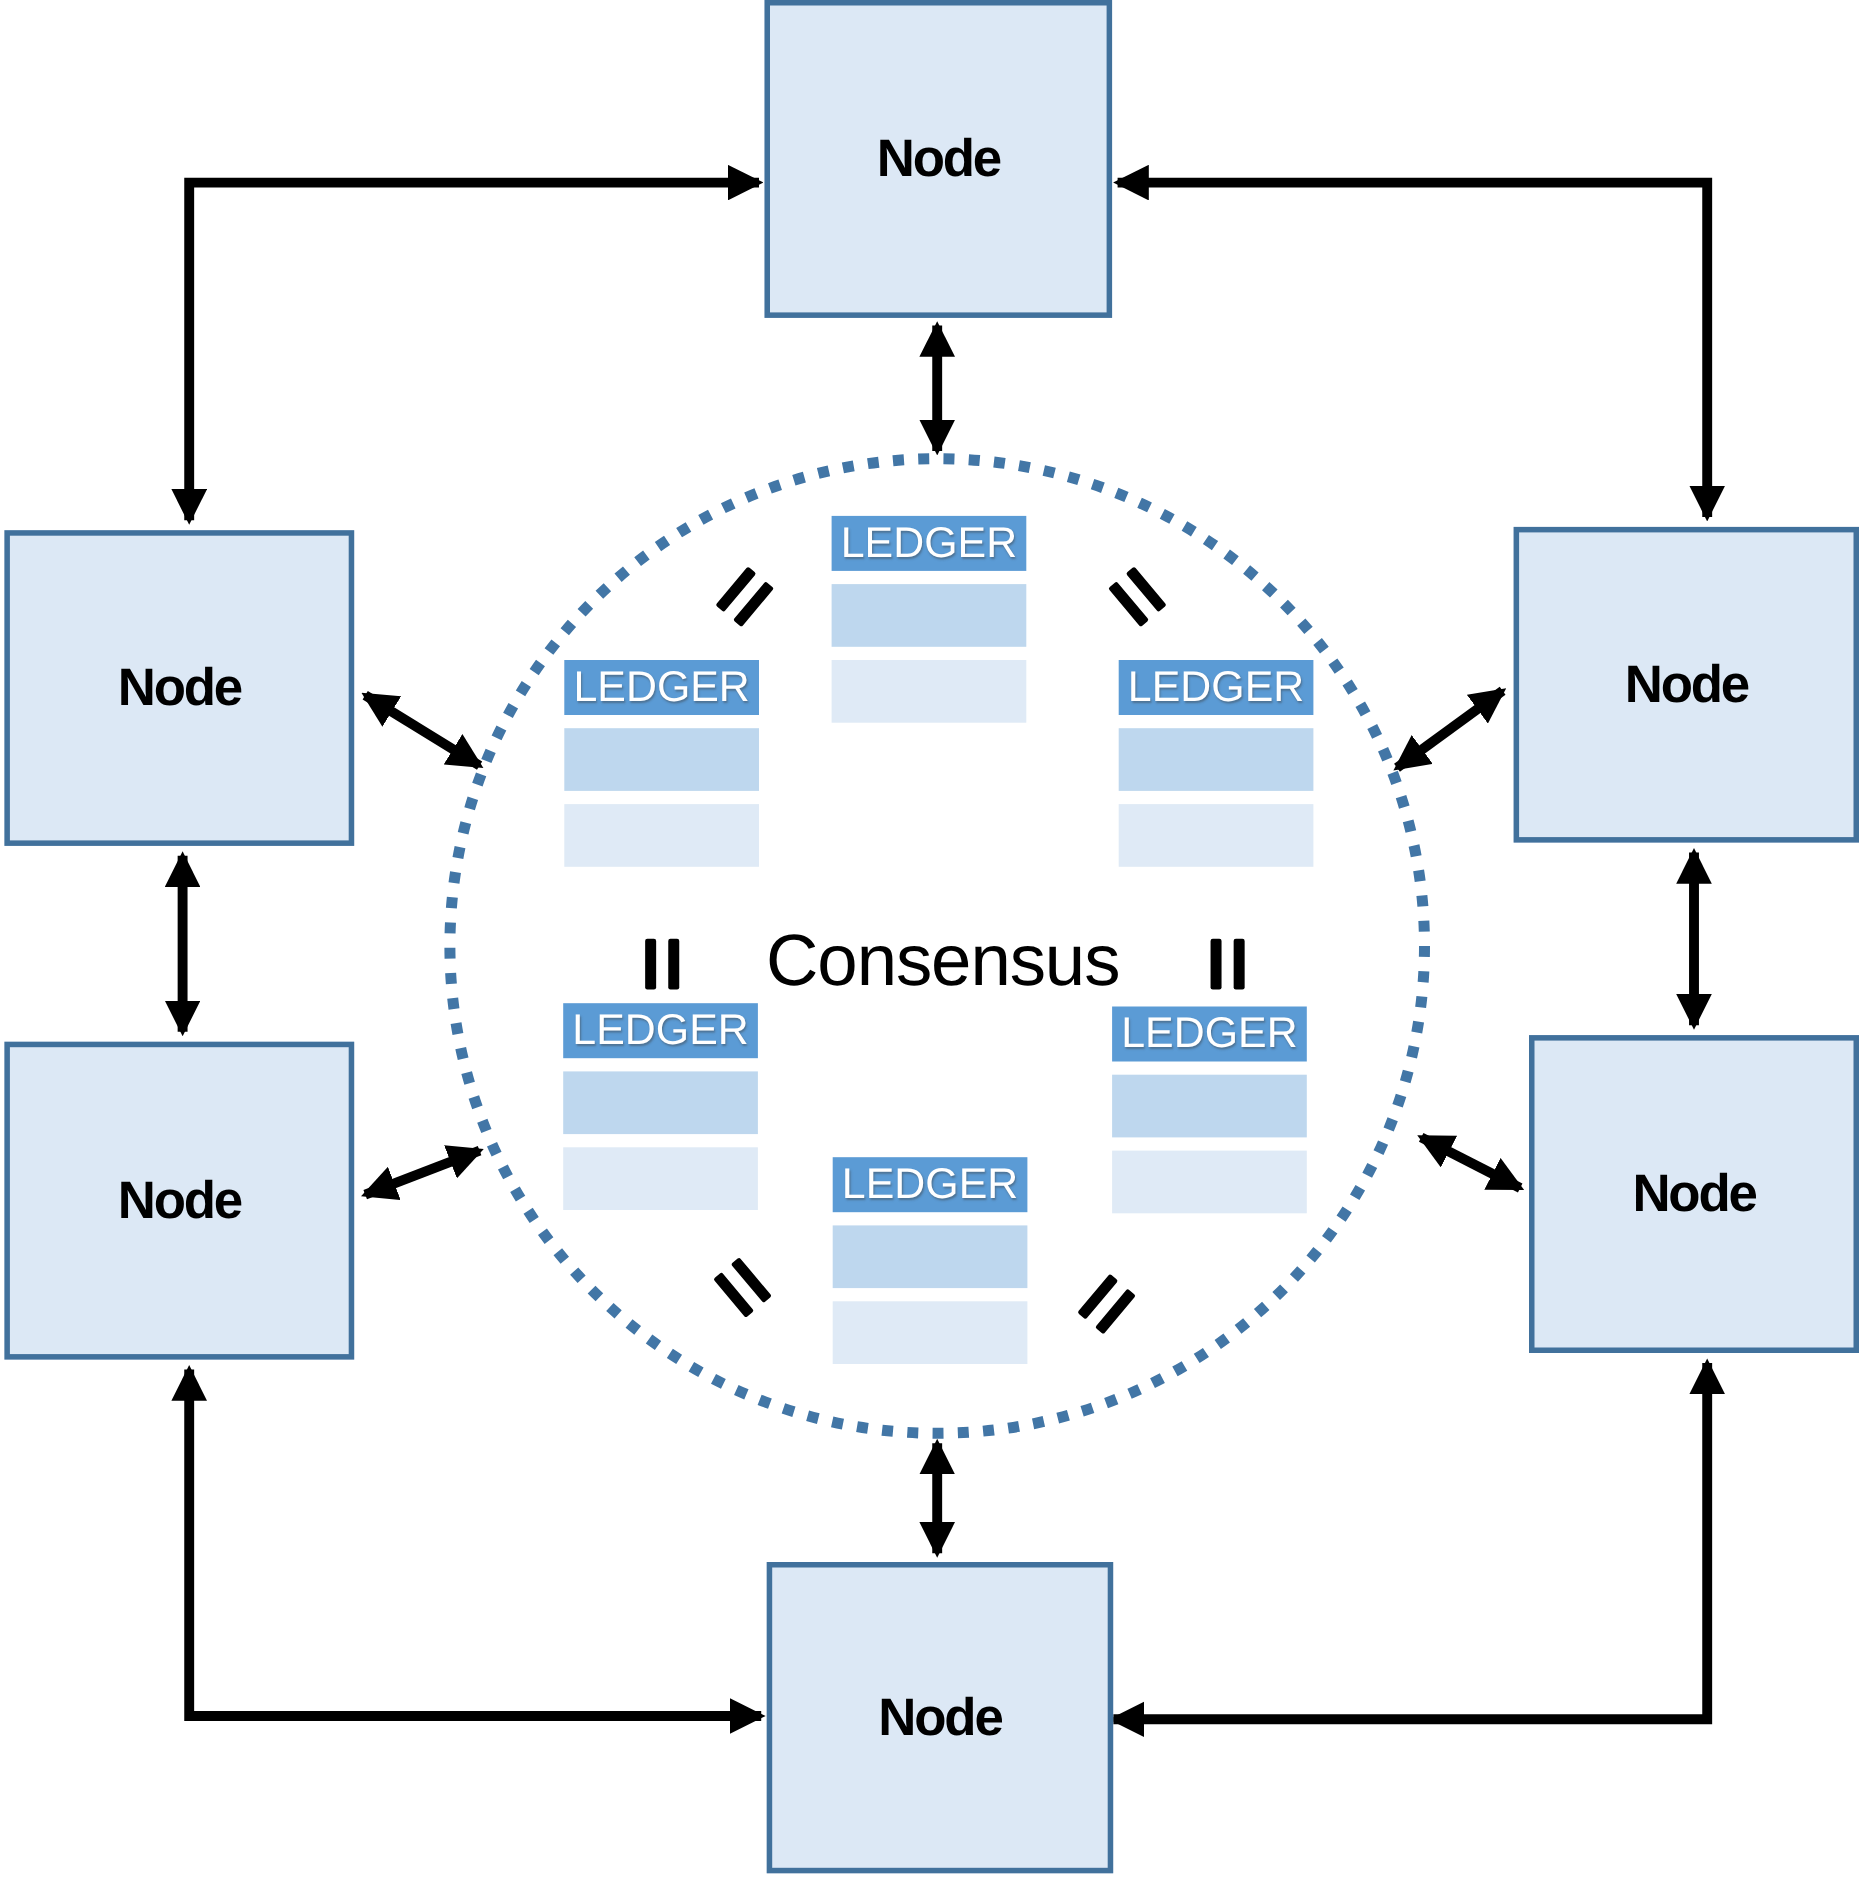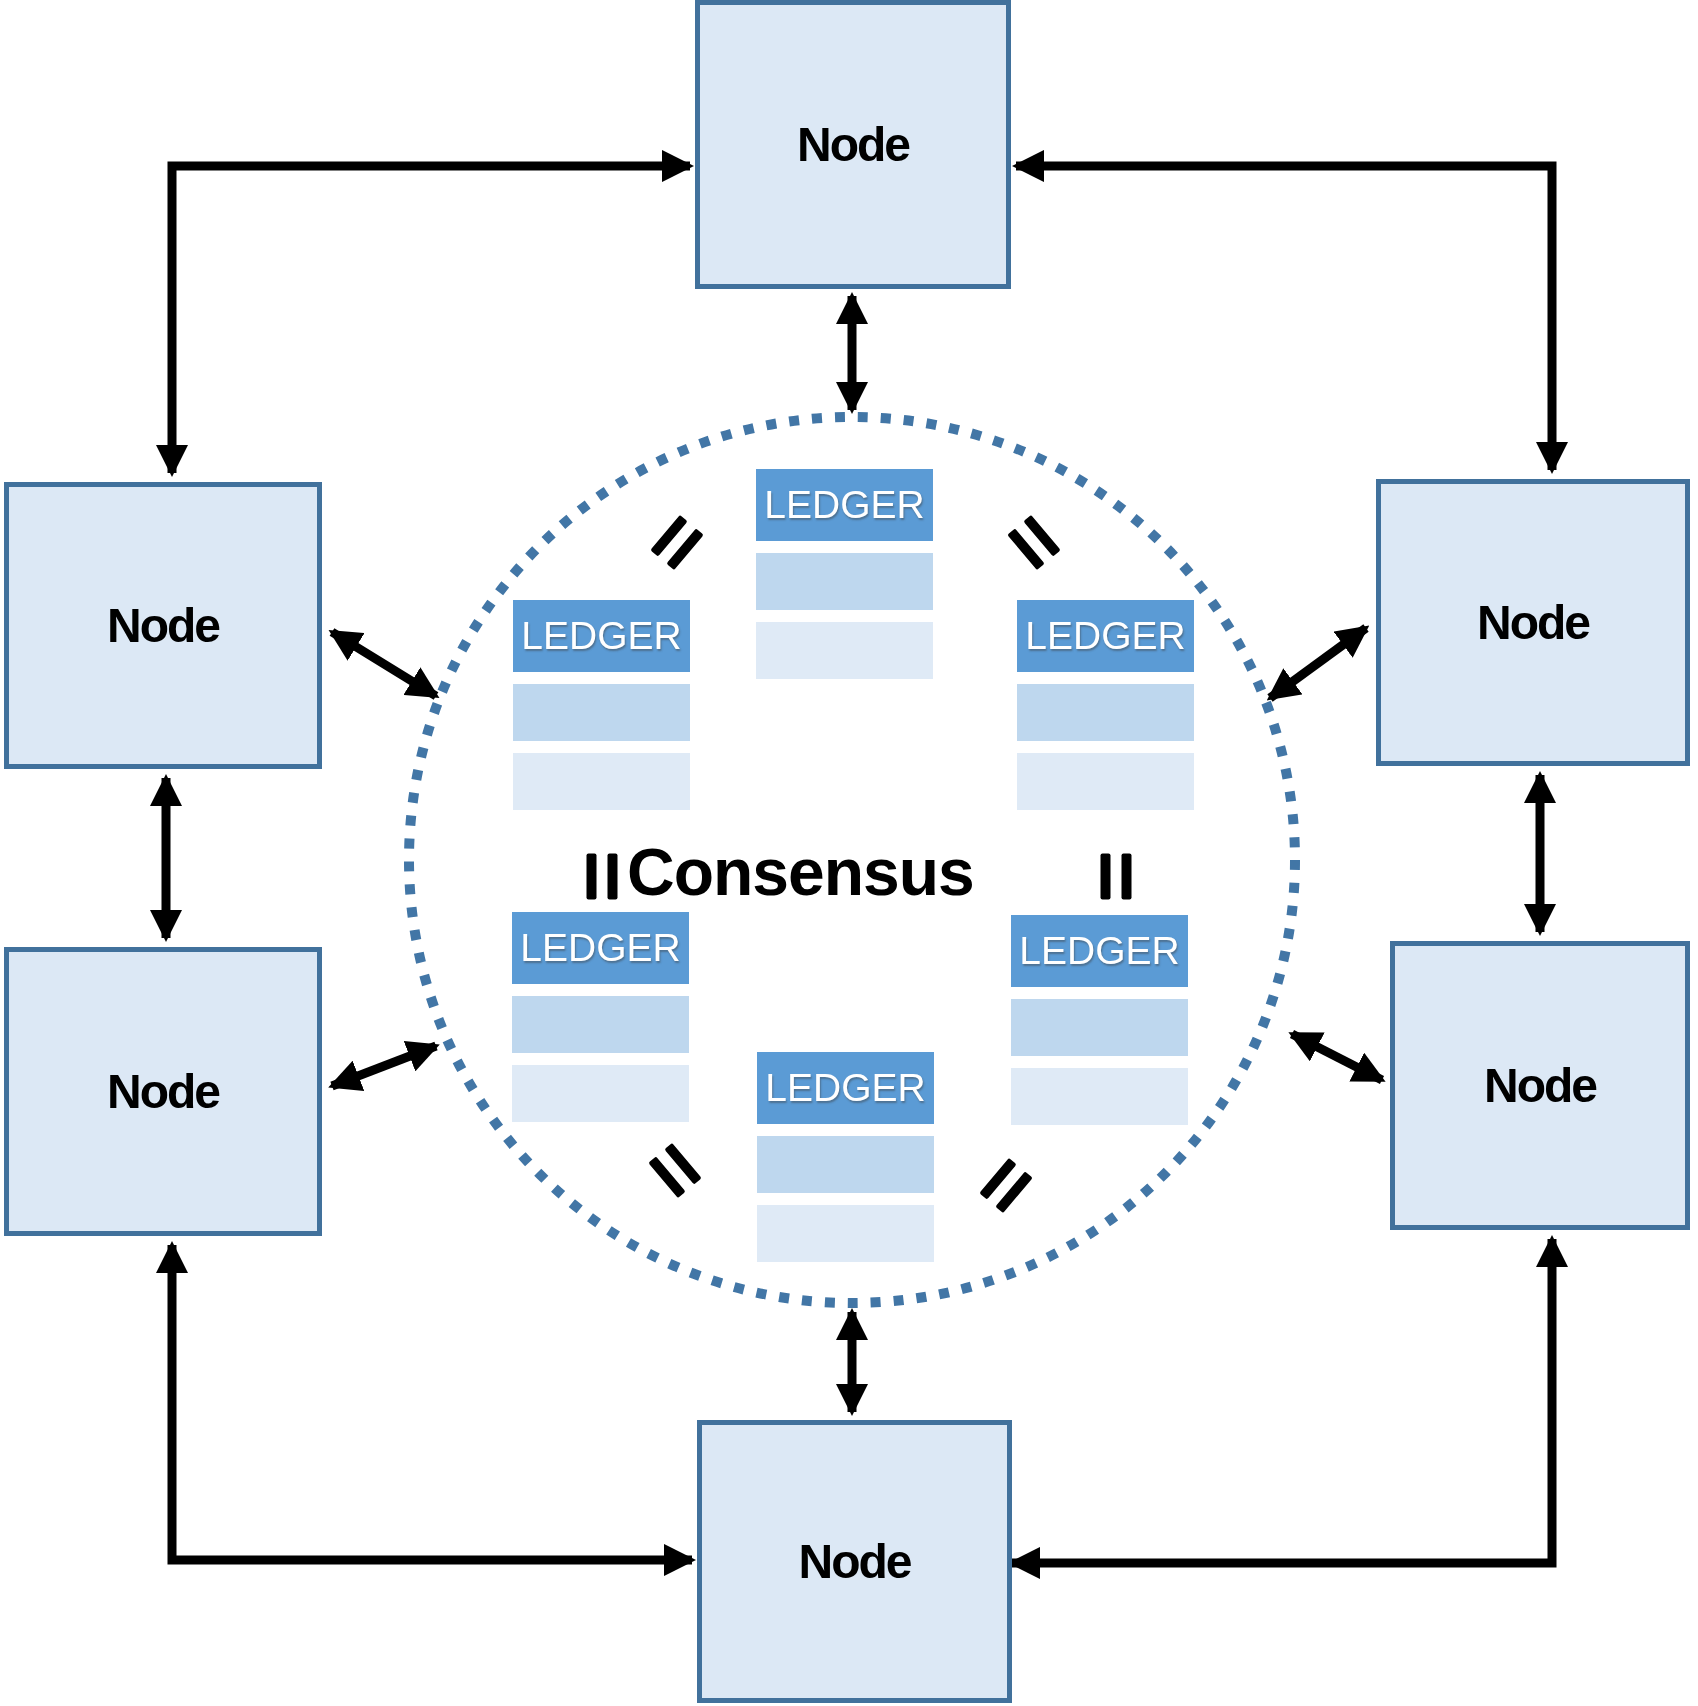--- a/index.html
+++ b/index.html
@@ -40,21 +40,21 @@
   .node-upper-right{ left: 1376px; top: 479px;  width: 314px; height: 287px; }
   .node-lower-right{ left: 1390px; top: 941px;  width: 300px; height: 289px; }
   .node-bottom     { left: 697px;  top: 1420px; width: 315px; height: 283px; }
 
   .ledger {
     position: absolute;
     width: 177px;
   }
   .ledger-header {
     width: 177px;
-    height: 72px;
+    height: 50px;
     margin-bottom: 12px;
     background: var(--ledger_header, #5b9bd5);
     color: var(--ledger_text, #ffffff);
     font-size: 39px;
     display: flex;
     align-items: center;
     justify-content: center;
     text-shadow: 1px 2px 2px rgba(60,60,60,0.45);
   }
   .ledger-row {
@@ -93,25 +93,25 @@
   .eq-lower-left  { left: 652px;  top: 1155px; transform: rotate(50deg); }
   .eq-lower-right { left: 983px;  top: 1170px; transform: rotate(-50deg); }
 
   .consensus {
     position: absolute;
     left: 607px;
     top: 831px;
     width: 500px;
     height: 82px;
     line-height: 82px;
+    text-align: center;
     font-size: 66px;
-    font-weight: bold;
+    font-weight: normal;
     letter-spacing: -1px;
     color: var(--label_text, #000000);
-    margin-left: 20px;
   }
 </style>
 </head>
 <body>
 
 <div class="canvas">
 
   <svg class="links" viewBox="0 0 1698 1706" xmlns="http://www.w3.org/2000/svg">
     <defs>
       <marker id="arrow" viewBox="0 0 4 4" markerWidth="3.6" markerHeight="3.6" refX="3.5" refY="2" orient="auto-start-reverse" markerUnits="strokeWidth">

